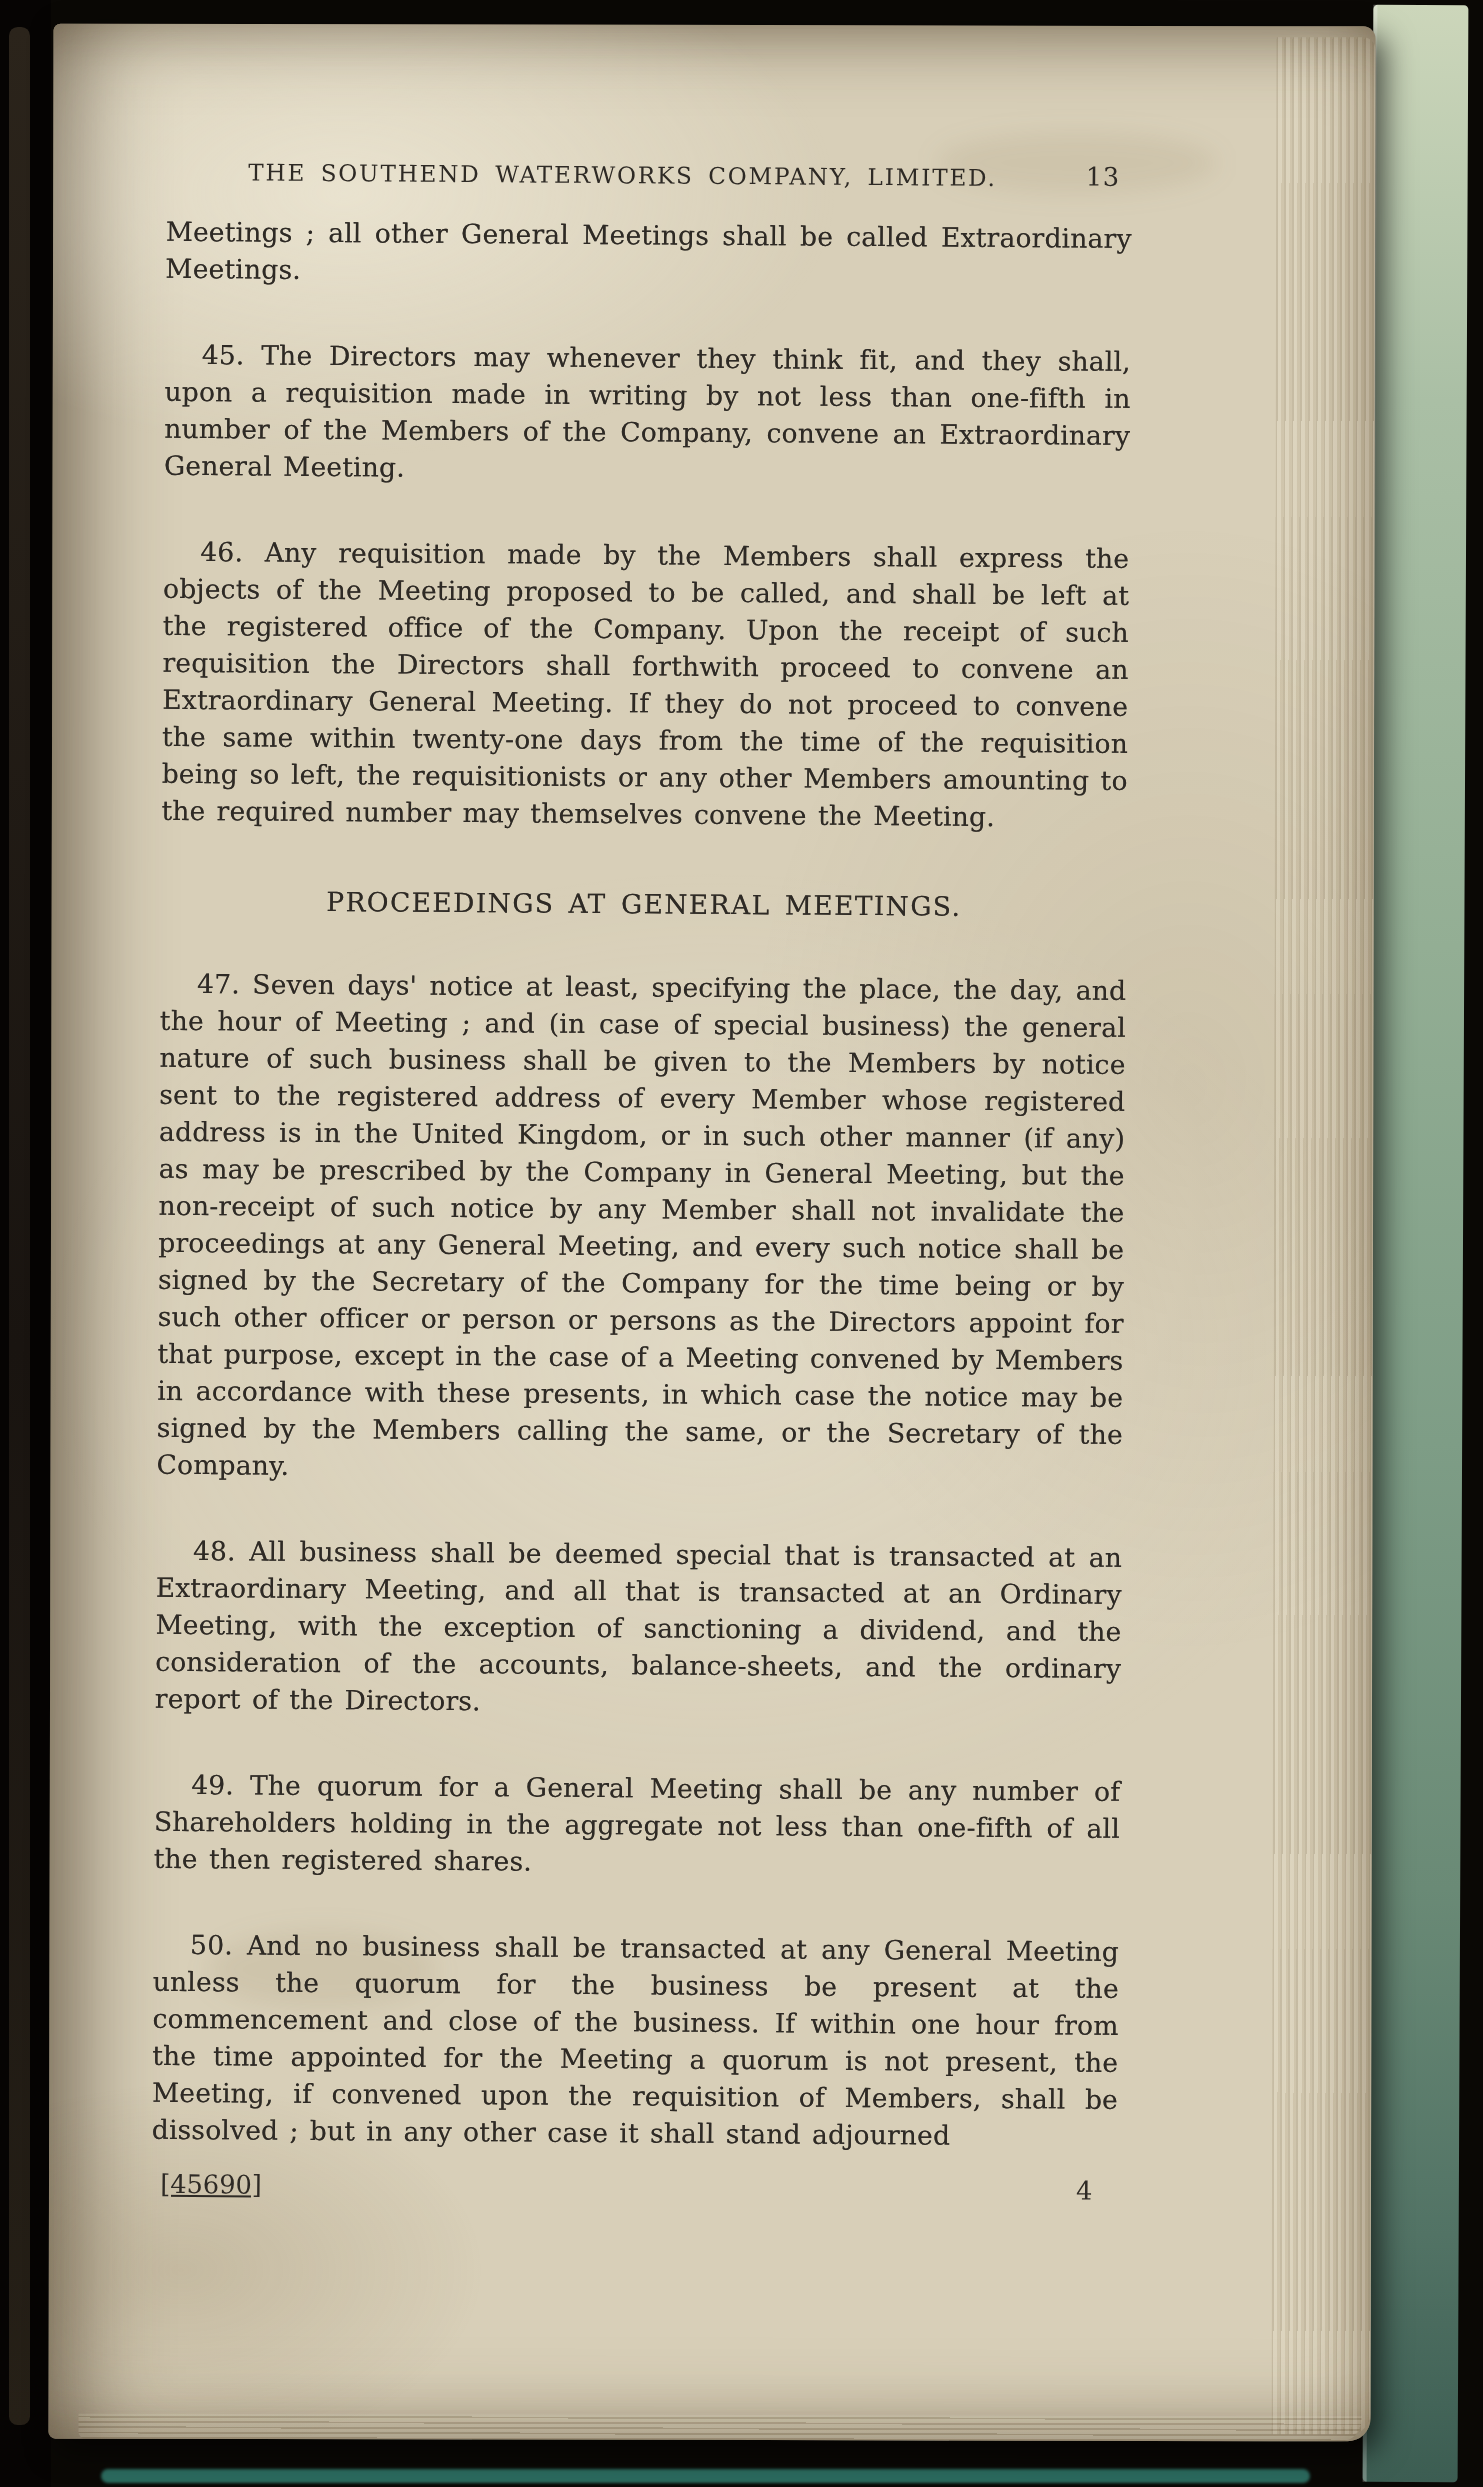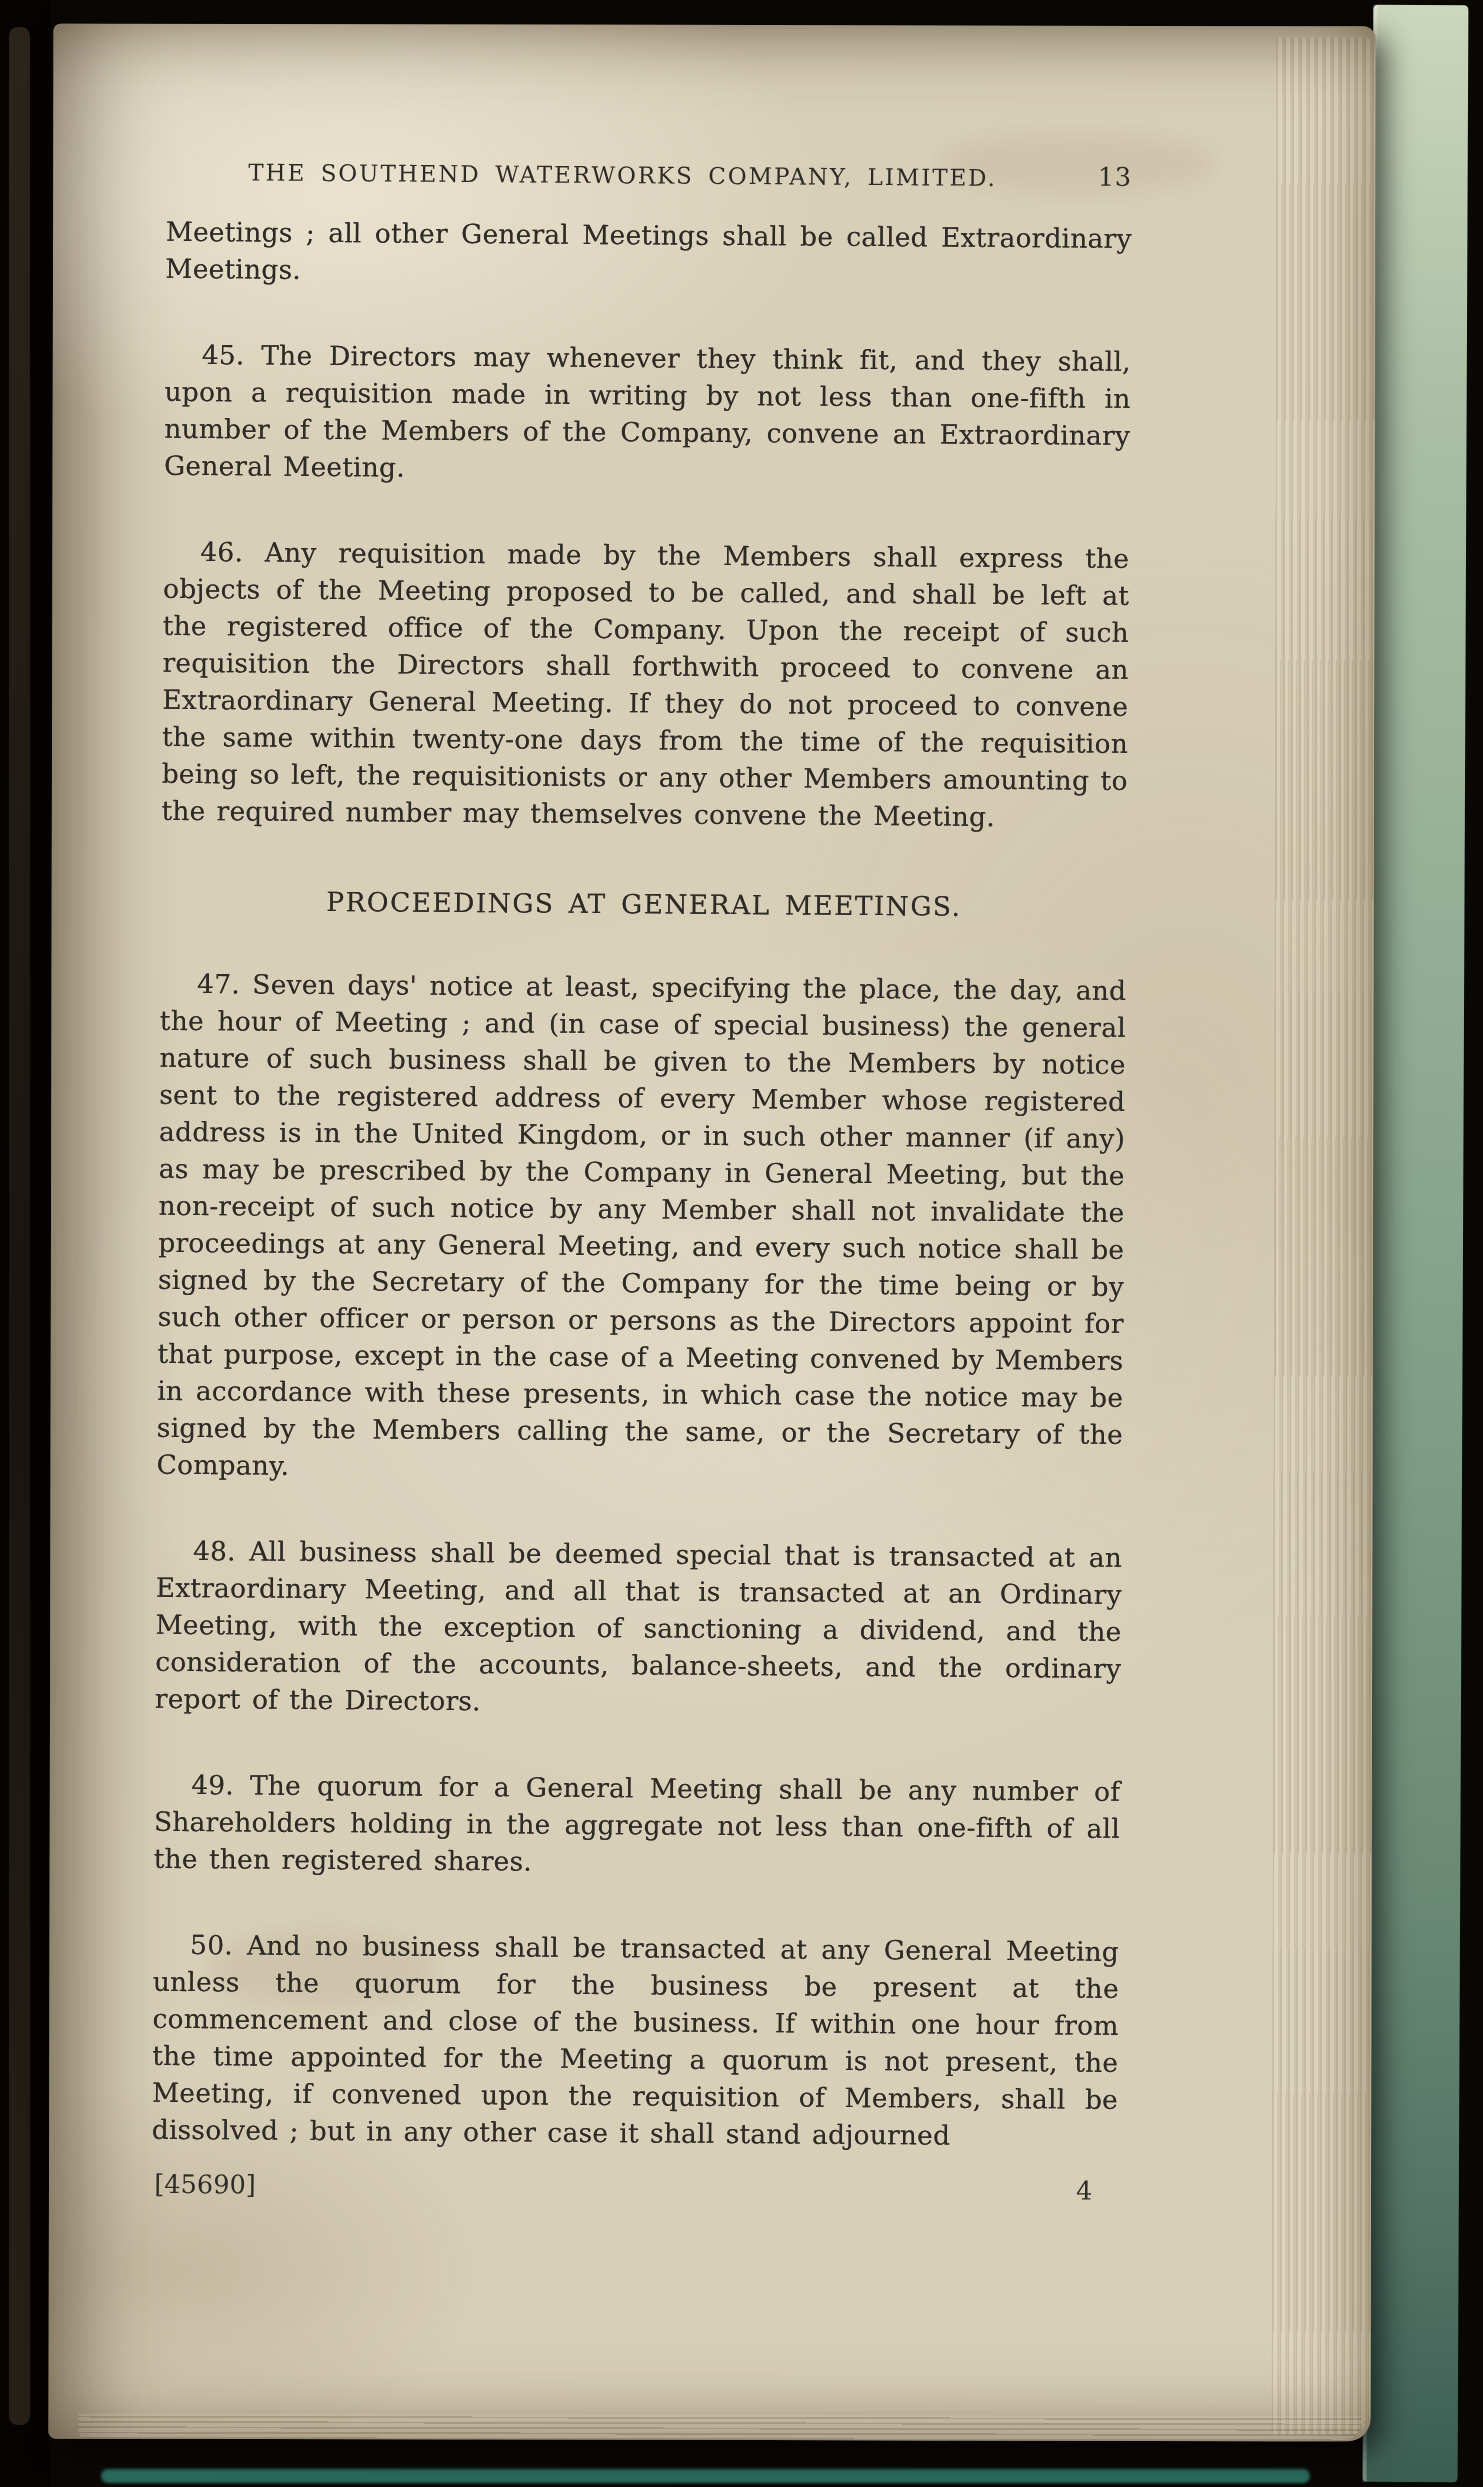--- a/index.html
+++ b/index.html
@@ -71,35 +71,35 @@
   .text-block{
     position:absolute;left:113px;top:131px;width:966px;
     transform:rotate(0.3deg);transform-origin:top left;
     color:#2e2a25;
   }
   .running-header{position:relative;height:42px;margin-bottom:16px;}
   .running-title{
     position:absolute;left:0;right:53px;top:3.5px;text-align:center;
     font-size:23px;letter-spacing:1.9px;word-spacing:5.3px;
   }
-  .running-page-number{position:absolute;right:0;top:0;font-size:25.6px;letter-spacing:0.9px;}
+  .running-page-number{position:absolute;right:12px;top:0;font-size:25.6px;letter-spacing:0.9px;}
   p.clause{
     font-size:26.5px;line-height:37px;text-align:justify;
     margin:49px 0 0;text-indent:37px;
     letter-spacing:0.2px;word-spacing:2.6px;
     text-shadow:0 0 0.5px rgba(46,42,37,.65);
   }
   p.cont{margin-top:0;text-indent:0;}
   h2.section{
     font-size:26.5px;font-weight:500;text-align:center;
     letter-spacing:1.4px;word-spacing:4.4px;margin:56px 0 0;
     text-shadow:0 0 0.5px rgba(46,42,37,.65);
   }
   .footer-row{position:relative;margin-top:21px;height:37px;font-size:25.6px;}
-  .footer-mark{position:absolute;left:3px;top:0;}
+  .footer-mark{position:absolute;left:9px;top:0;text-decoration:underline;}
   .footer-sig{position:absolute;right:25px;top:0;}
 </style>
 </head>
 <body>
 
 <div class="prev-page-sliver"></div>
 <div class="green-band"></div>
 <div class="bottom-teal"></div>
 
 <div class="page">

